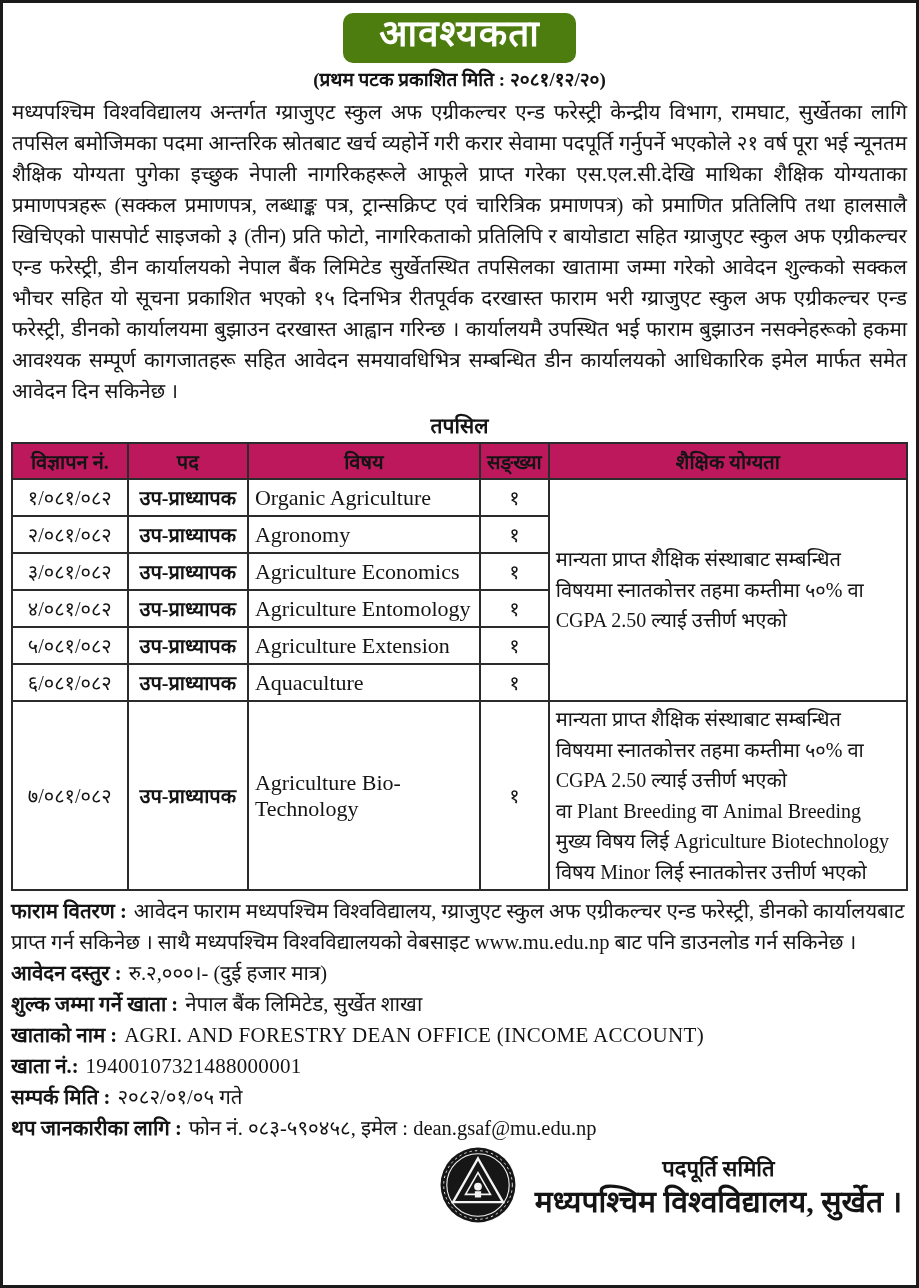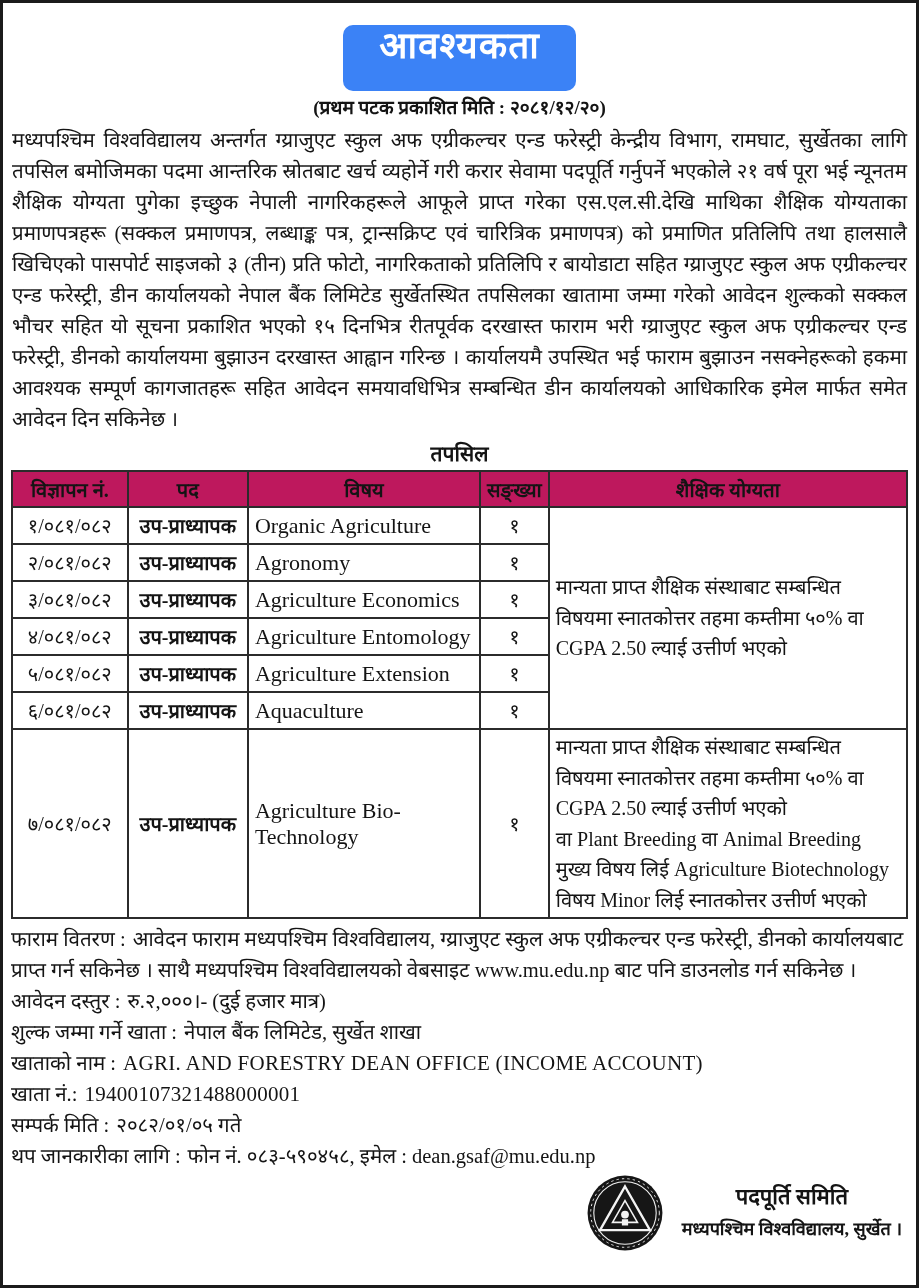--- a/index.html
+++ b/index.html
@@ -9,26 +9,26 @@
     border:3px solid #1b1b1b;
     background:#ffffff;
     color:#141414;
     font-family:"Liberation Serif","DejaVu Serif",serif;
     padding:5px 8px 4px 8px;
     overflow:hidden;
     position:relative;
   }
   .banner {
     width:max-content;
-    margin:17px auto 3px auto;
-    background:#3b82f6;
+    margin:5px auto 3px auto;
+    background:#4d7c0f;
     color:#ffffff;
     font-size:37px;
     font-weight:bold;
-    padding:0px 36px 24px 36px;
+    padding:0px 36px 8px 36px;
     border-radius:10px;
     line-height:42px;
     letter-spacing:1px;
   }
   .subtitle {
     text-align:center;
     font-weight:bold;
     font-size:19px;
     margin:3px 0 5px 0;
   }
@@ -66,37 +66,37 @@
   td.cnt { text-align:center; }
   td.qual {
     text-align:left;
     line-height:30.5px;
     padding:3px 8px;
     font-size:20px;
   }
   td.qual p { margin:0; }
   .footer { margin-top:5px; font-size:20.5px; line-height:31px; }
   .f-line { text-align:left; }
-  .f-label { font-weight:normal; margin-right:7px; }
+  .f-label { font-weight:bold; margin-right:7px; }
   .latin-caps { font-size:21px; letter-spacing:0.3px; }
   .sig-row {
     display:flex;
     justify-content:flex-end;
     align-items:center;
     gap:18px;
     margin-top:2px;
     padding-right:6px;
   }
   .sig-text {
     font-weight:bold;
     text-align:center;
     line-height:33px;
   }
   .sig-l1 { font-size:22px; }
-  .sig-l2 { font-size:18px;text-align:center; }
+  .sig-l2 { font-size:30px;text-align:center; }
   .seal { width:78px; height:78px; flex:0 0 auto; }
 </style>
 </head>
 <body>
 
 <div class="page">
 
   <div class="banner">
     <span>आवश्यकता</span>
   </div>

